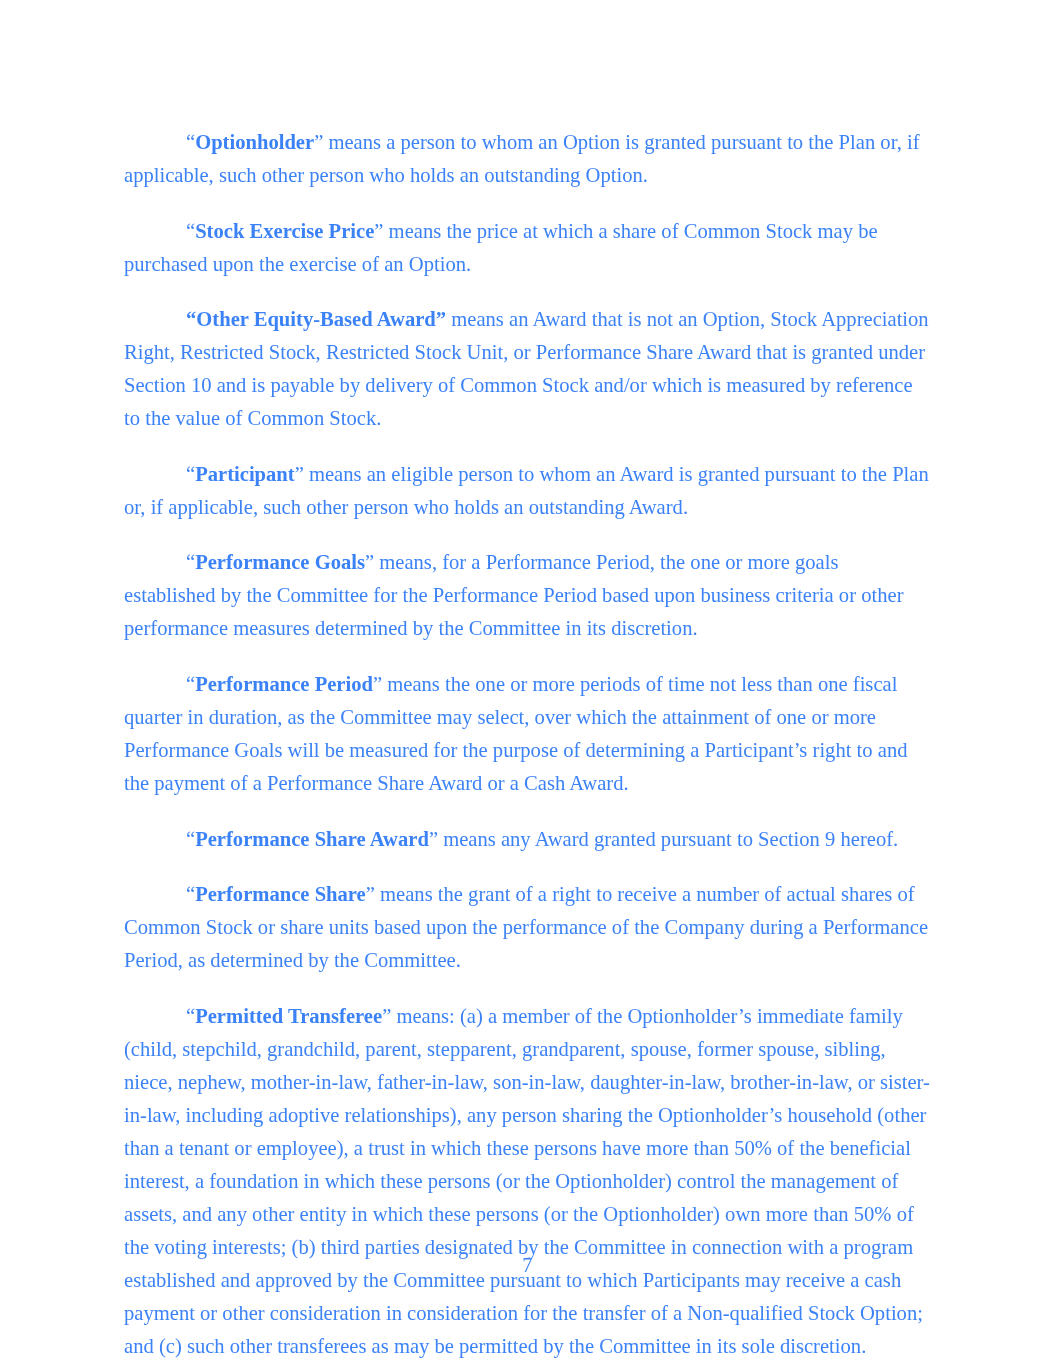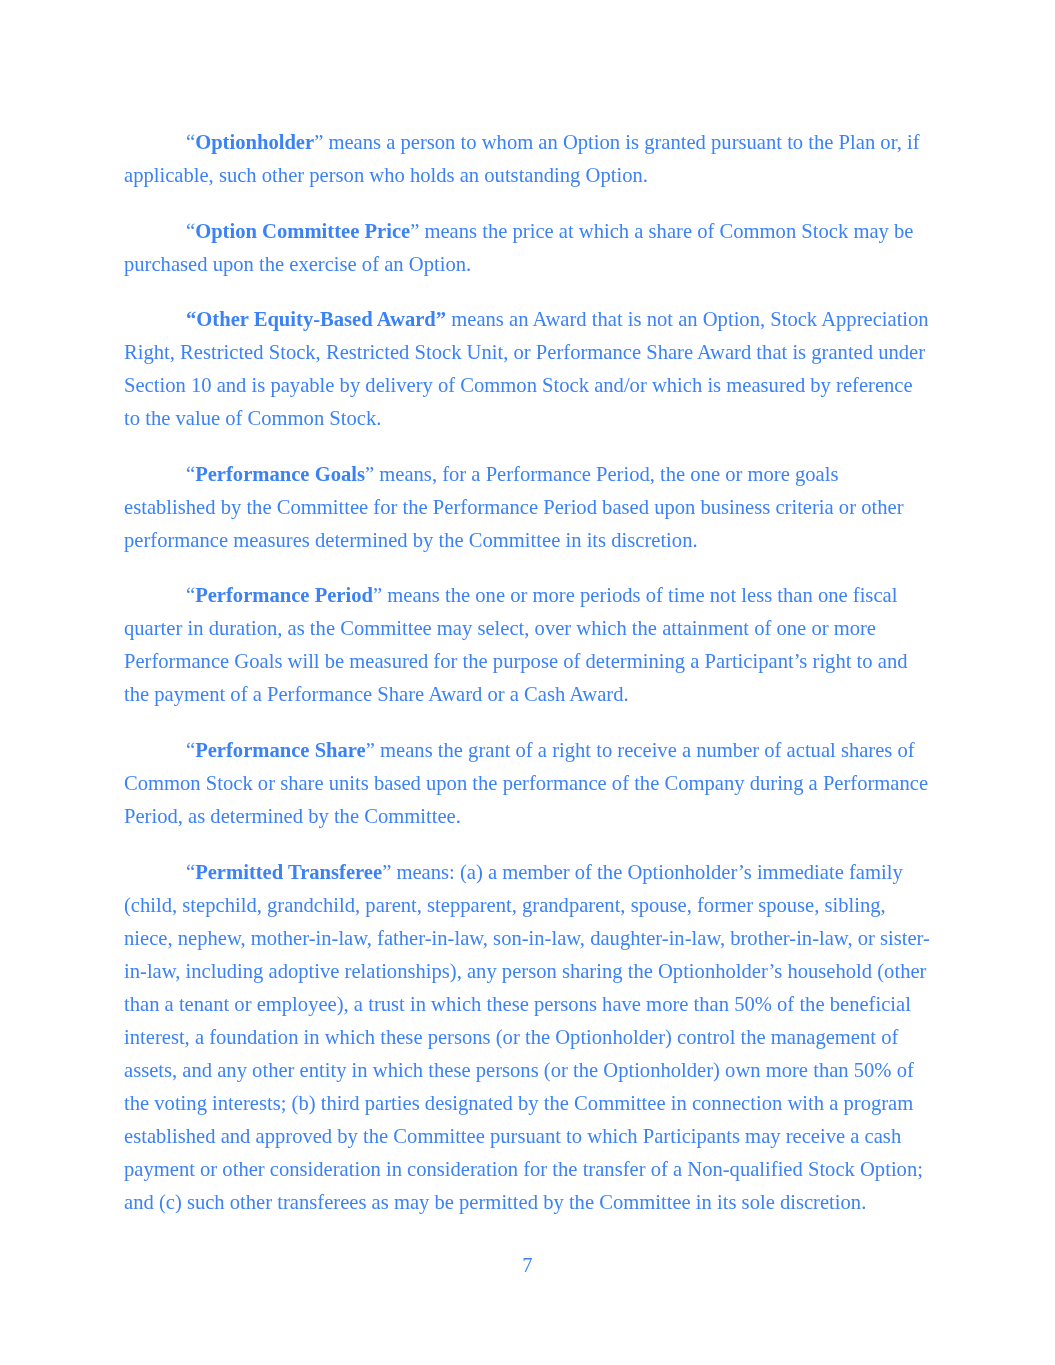--- a/index.html
+++ b/index.html
@@ -40,21 +40,23 @@
     width: 100%;
     text-align: center;
   }
 </style>
 </head>
 <body>
 
 <div class="page">
   <div class="content">
       <p class="para">“<span class="term">Optionholder</span>”<span> means a person to whom an Option is granted pursuant to the Plan or, if applicable, such other person who holds an outstanding Option.</span></p>
-      <p class="para">“<span class="term">Option Committee Price</span>”<span> means the price at which a share of Common Stock may be purchased upon the exercise of an Option.</span></p>
+      <p class="para">“<span class="term">Stock Exercise Price</span>”<span> means the price at which a share of Common Stock may be purchased upon the exercise of an Option.</span></p>
       <p class="para"><span class="term">“Other Equity-Based Award”</span><span> means an Award that is not an Option, Stock Appreciation Right, Restricted Stock, Restricted Stock Unit, or Performance Share Award that is granted under Section 10 and is payable by delivery of Common Stock and/or which is measured by reference to the value of Common Stock.</span></p>
+      <p class="para">“<span class="term">Participant</span>”<span> means an eligible person to whom an Award is granted pursuant to the Plan or, if applicable, such other person who holds an outstanding Award.</span></p>
       <p class="para">“<span class="term">Performance Goals</span>”<span> means, for a Performance Period, the one or more goals established by the Committee for the Performance Period based upon business criteria or other performance measures determined by the Committee in its discretion.</span></p>
       <p class="para">“<span class="term">Performance Period</span>”<span> means the one or more periods of time not less than one fiscal quarter in duration, as the Committee may select, over which the attainment of one or more Performance Goals will be measured for the purpose of determining a Participant’s right to and the payment of a Performance Share Award or a Cash Award.</span></p>
+      <p class="para">“<span class="term">Performance Share Award</span>”<span> means any Award granted pursuant to Section 9 hereof.</span></p>
       <p class="para">“<span class="term">Performance Share</span>”<span> means the grant of a right to receive a number of actual shares of Common Stock or share units based upon the performance of the Company during a Performance Period, as determined by the Committee.</span></p>
       <p class="para">“<span class="term">Permitted Transferee</span>”<span> means: (a) a member of the Optionholder’s immediate family (child, stepchild, grandchild, parent, stepparent, grandparent, spouse, former spouse, sibling, niece, nephew, mother-in-law, father-in-law, son-in-law, daughter-in-law, brother-in-law, or sister-in-law, including adoptive relationships), any person sharing the Optionholder’s household (other than a tenant or employee), a trust in which these persons have more than 50% of the beneficial interest, a foundation in which these persons (or the Optionholder) control the management of assets, and any other entity in which these persons (or the Optionholder) own more than 50% of the voting interests; (b) third parties designated by the Committee in connection with a program established and approved by the Committee pursuant to which Participants may receive a cash payment or other consideration in consideration for the transfer of a Non-qualified Stock Option; and (c) such other transferees as may be permitted by the Committee in its sole discretion.</span></p>
     </div>
   <div class="page-number">7</div>
 </div>
 
 </body></html>

